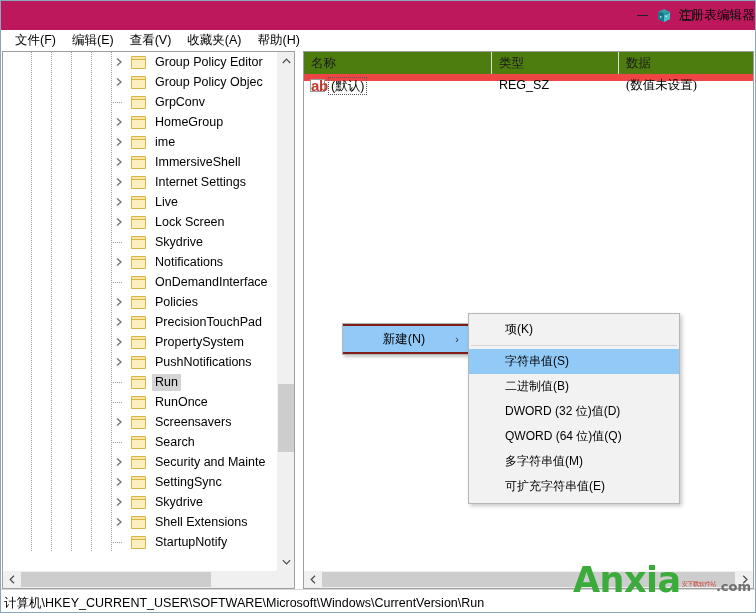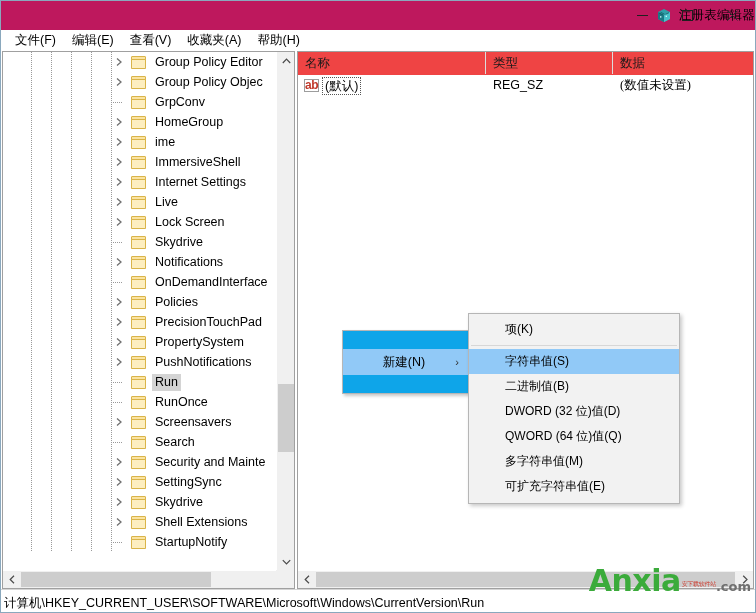--- a/index.html
+++ b/index.html
@@ -96,21 +96,21 @@
   .pane {
     position: relative;
     box-sizing: border-box;
     border: 1px solid #a0a0a0;
     background: #ffffff;
     overflow: hidden;
   }
   .left-pane {
     width: 293px;
     min-width: 293px;
-    margin-right: 2px;
+    margin-right: 8px;
     text-decoration: underline;
   }
   .right-pane {
     flex: 1;
   }
 
   
   .tree-viewport {
     position: absolute;
     left: 0; top: 0;
@@ -268,22 +268,22 @@
     position: absolute;
     right: 0; bottom: 0;
     width: 18px; height: 18px;
     background: #f0f0f0;
   }
 
   
   .list-header {
     height: 22px;
     display: flex;
-    border-bottom: 1px solid #ef4444;
-    background: #ef4444;
+    border-bottom: 7px solid #ef4444;
+    background: #4d7c0f;
     position: relative;
   }
   .col-head {
     box-sizing: border-box;
     height: 22px;
     line-height: 22px;
     padding-left: 7px;
     font-size: 12.5px;
     color: #1a1a1a;
     border-right: 1px solid #dcdcdc;
@@ -322,48 +322,48 @@
     padding-left: 6px;
   }
   .ab-icon {
     width: 15px;
     height: 13px;
     flex: none;
     margin-right: 2px;
     background: #ffffff;
     border: 1px solid #9d9d9d;
     box-sizing: border-box;
-    font-size: 12px;
+    font-size: 15px;
     line-height: 11px;
     text-align: center;
     color: #c0392b;
     font-weight: bold;
     font-family: "Liberation Sans", sans-serif;
     letter-spacing: -0.4px;
   }
   .name-text {
     border: 1px dotted #555555;
     padding: 0 2px;
     line-height: 16px;
     margin-left: 1px;
   }
   .cell-type { width: 127px; padding-left: 7px; }
   .cell-data { flex: 1; padding-left: 7px; font-family: Liberation Serif, serif; }
 
   
   .ctx-parent {
     position: absolute;
     left: 341px;
-    top: 279px;
+    top: 272px;
     width: 128px;
-    background: #0ea5e9;
+    background: #7f1d1d;
     border: 1px solid #b6b6b6;
     box-shadow: 2px 2px 3px rgba(0,0,0,0.22);
     box-sizing: border-box;
-    padding: 18px 0;
+    padding: 2px 0;
     z-index: 40;
   }
   .ctx-parent-item {
     height: 26px;
     display: flex;
     align-items: center;
     background: #91c9f7;
     font-size: 12.5px;
     color: #000000;
     padding: 0 6px 0 0;
@@ -430,21 +430,21 @@
     position: absolute;
     right: 4px;
     bottom: 18px;
     z-index: 60;
     pointer-events: none;
     display: flex;
     align-items: flex-end;
   }
   .wm-main {
     font-family: "DejaVu Sans", sans-serif;
-    font-size: 30px;
+    font-size: 35px;
     font-weight: bold;
     color: #3bab3b;
     line-height: 27px;
     letter-spacing: -0.5px;
   }
   .wm-right {
     display: flex;
     align-items: flex-start;
     margin-left: 1px;
     padding-bottom: 1px;

